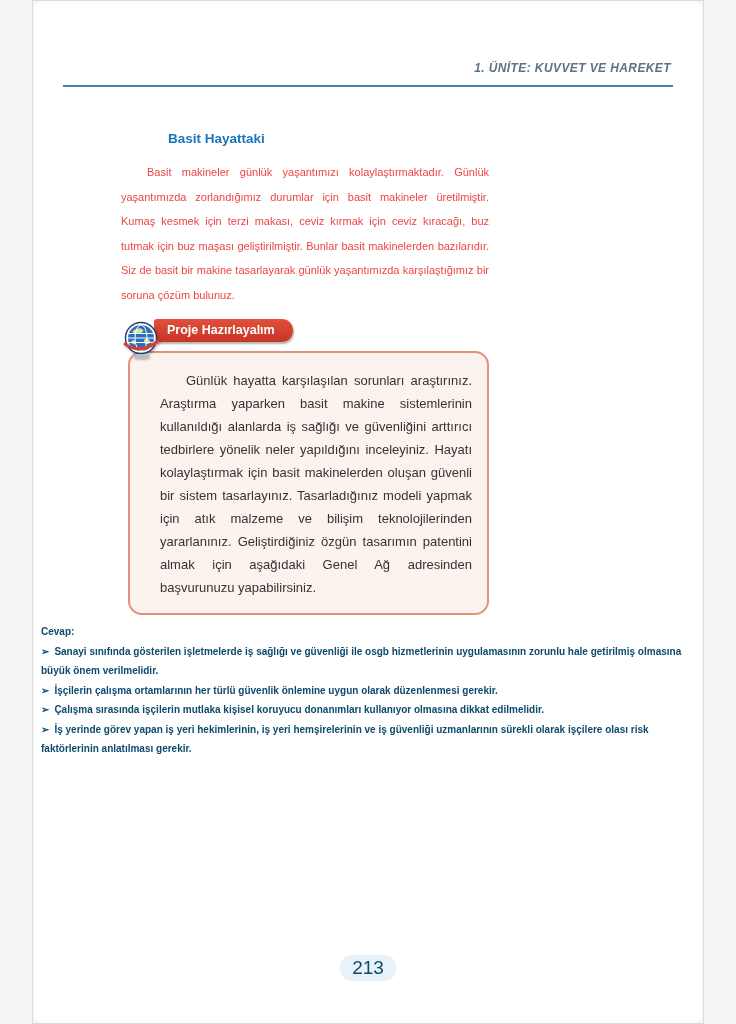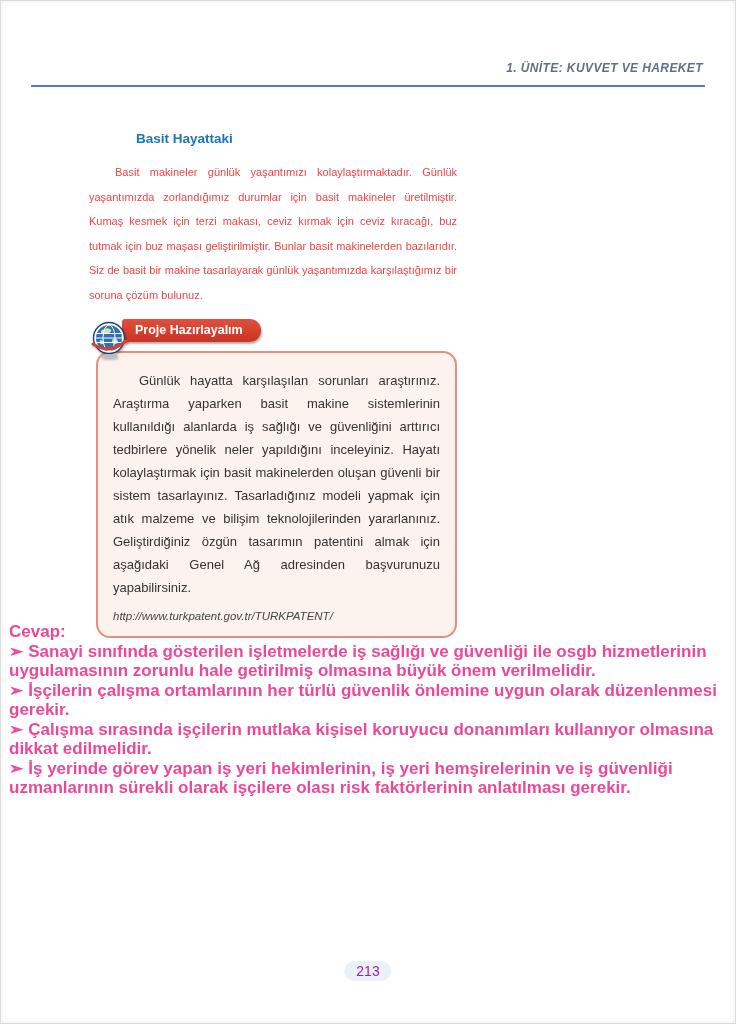--- a/index.html
+++ b/index.html
@@ -1,21 +1,21 @@
 <!DOCTYPE html>
 <html lang="tr"><head>
 <meta charset="utf-8">
 <style>
   * { box-sizing: border-box; margin: 0; padding: 0; }
   html, body { background: #f5f5f5; }
   body { font-family: "Liberation Sans", sans-serif; }
 
   .page {
     position: relative;
-    width: 736px;
+    width: 672px;
     height: 1024px;
     margin: 0 auto;
     background: #ffffff;
     border: 1px solid #dcdcdc;
     box-shadow: inset 0 0 6px rgba(0,0,0,0.06);
     overflow: hidden;
   }
 
   
   .unit-header-text {
@@ -83,21 +83,21 @@
     box-shadow: 1px 2px 2px rgba(0,0,0,0.3);
     white-space: nowrap;
   }
   .project-box {
     position: relative;
     z-index: 1;
     margin-left: 7px;
     border: 2px solid #e5907c;
     background: #fdf3ee;
     border-radius: 14px;
-    padding: 16px 15px 14px 15px;
+    padding: 16px 15px 14px 30px;
   }
   .project-text {
     font-size: 13px;
     line-height: 23px;
     color: #333333;
     text-align: justify;
     text-indent: 26px;
   }
   .project-url {
     margin-top: 11px;
@@ -105,37 +105,37 @@
     font-style: italic;
     color: #444444;
   }
 
   
   .answer {
     position: absolute;
     left: 8px;
     right: 10px;
     top: 621px;
-    color: #ec4899;
+    color: #0c4a6e;
     font-weight: bold;
-    font-size: 17px;
+    font-size: 10px;
     line-height: 19.5px;
   }
   .answer p { margin: 0; }
   .answer-label { margin-bottom: 1px; }
   .bullet { margin-right: 5px; }
 
   
   .page-number {
     position: absolute;
     bottom: 42px;
     left: 50%;
     transform: translateX(-50%);
-    color: #a21caf;
-    font-size: 14px;
+    color: #0c4a6e;
+    font-size: 19px;
     background: #e9f2fb;
     border-radius: 12px;
     padding: 2px 12px;
   }
 </style>
 </head>
 <body>
 
 <div class="page">
 
@@ -162,21 +162,20 @@
             <path d="M4 25 q16 11 33 -3" stroke="#d7402e" stroke-width="3" fill="none" stroke-linecap="round"></path>
             <ellipse cx="20" cy="37" rx="9" ry="2" fill="#b9bec4"></ellipse>
           </svg>
         </span>
         <div class="banner">
           <span>Proje Hazırlayalım</span>
         </div>
       </div>
       <div class="project-box">
         <p class="project-text">Günlük hayatta karşılaşılan sorunları araştırınız. Araştırma yaparken basit makine sistemlerinin kullanıldığı alanlarda iş sağlığı ve güvenliğini arttırıcı tedbirlere yönelik neler yapıldığını inceleyiniz. Hayatı kolaylaştırmak için basit makinelerden oluşan güvenli bir sistem tasarlayınız. Tasarladığınız modeli yapmak için atık malzeme ve bilişim teknolojilerinden yararlanınız. Geliştirdiğiniz özgün tasarımın patentini almak için aşağıdaki Genel Ağ adresinden başvurunuzu yapabilirsiniz.</p>
-        <p class="project-url">http://www.turkpatent.gov.tr/TURKPATENT/</p>
       </div>
     </div>
 
   </div>
 
   <div class="answer">
     <p class="answer-label">Cevap:</p>
     <p class="answer-item"><span class="bullet">➢</span><span>Sanayi sınıfında gösterilen işletmelerde iş sağlığı ve güvenliği ile osgb hizmetlerinin uygulamasının zorunlu hale getirilmiş olmasına büyük önem verilmelidir.</span></p>
     <p class="answer-item"><span class="bullet">➢</span><span>İşçilerin çalışma ortamlarının her türlü güvenlik önlemine uygun olarak düzenlenmesi gerekir.</span></p>
     <p class="answer-item"><span class="bullet">➢</span><span>Çalışma sırasında işçilerin mutlaka kişisel koruyucu donanımları kullanıyor olmasına dikkat edilmelidir.</span></p>

